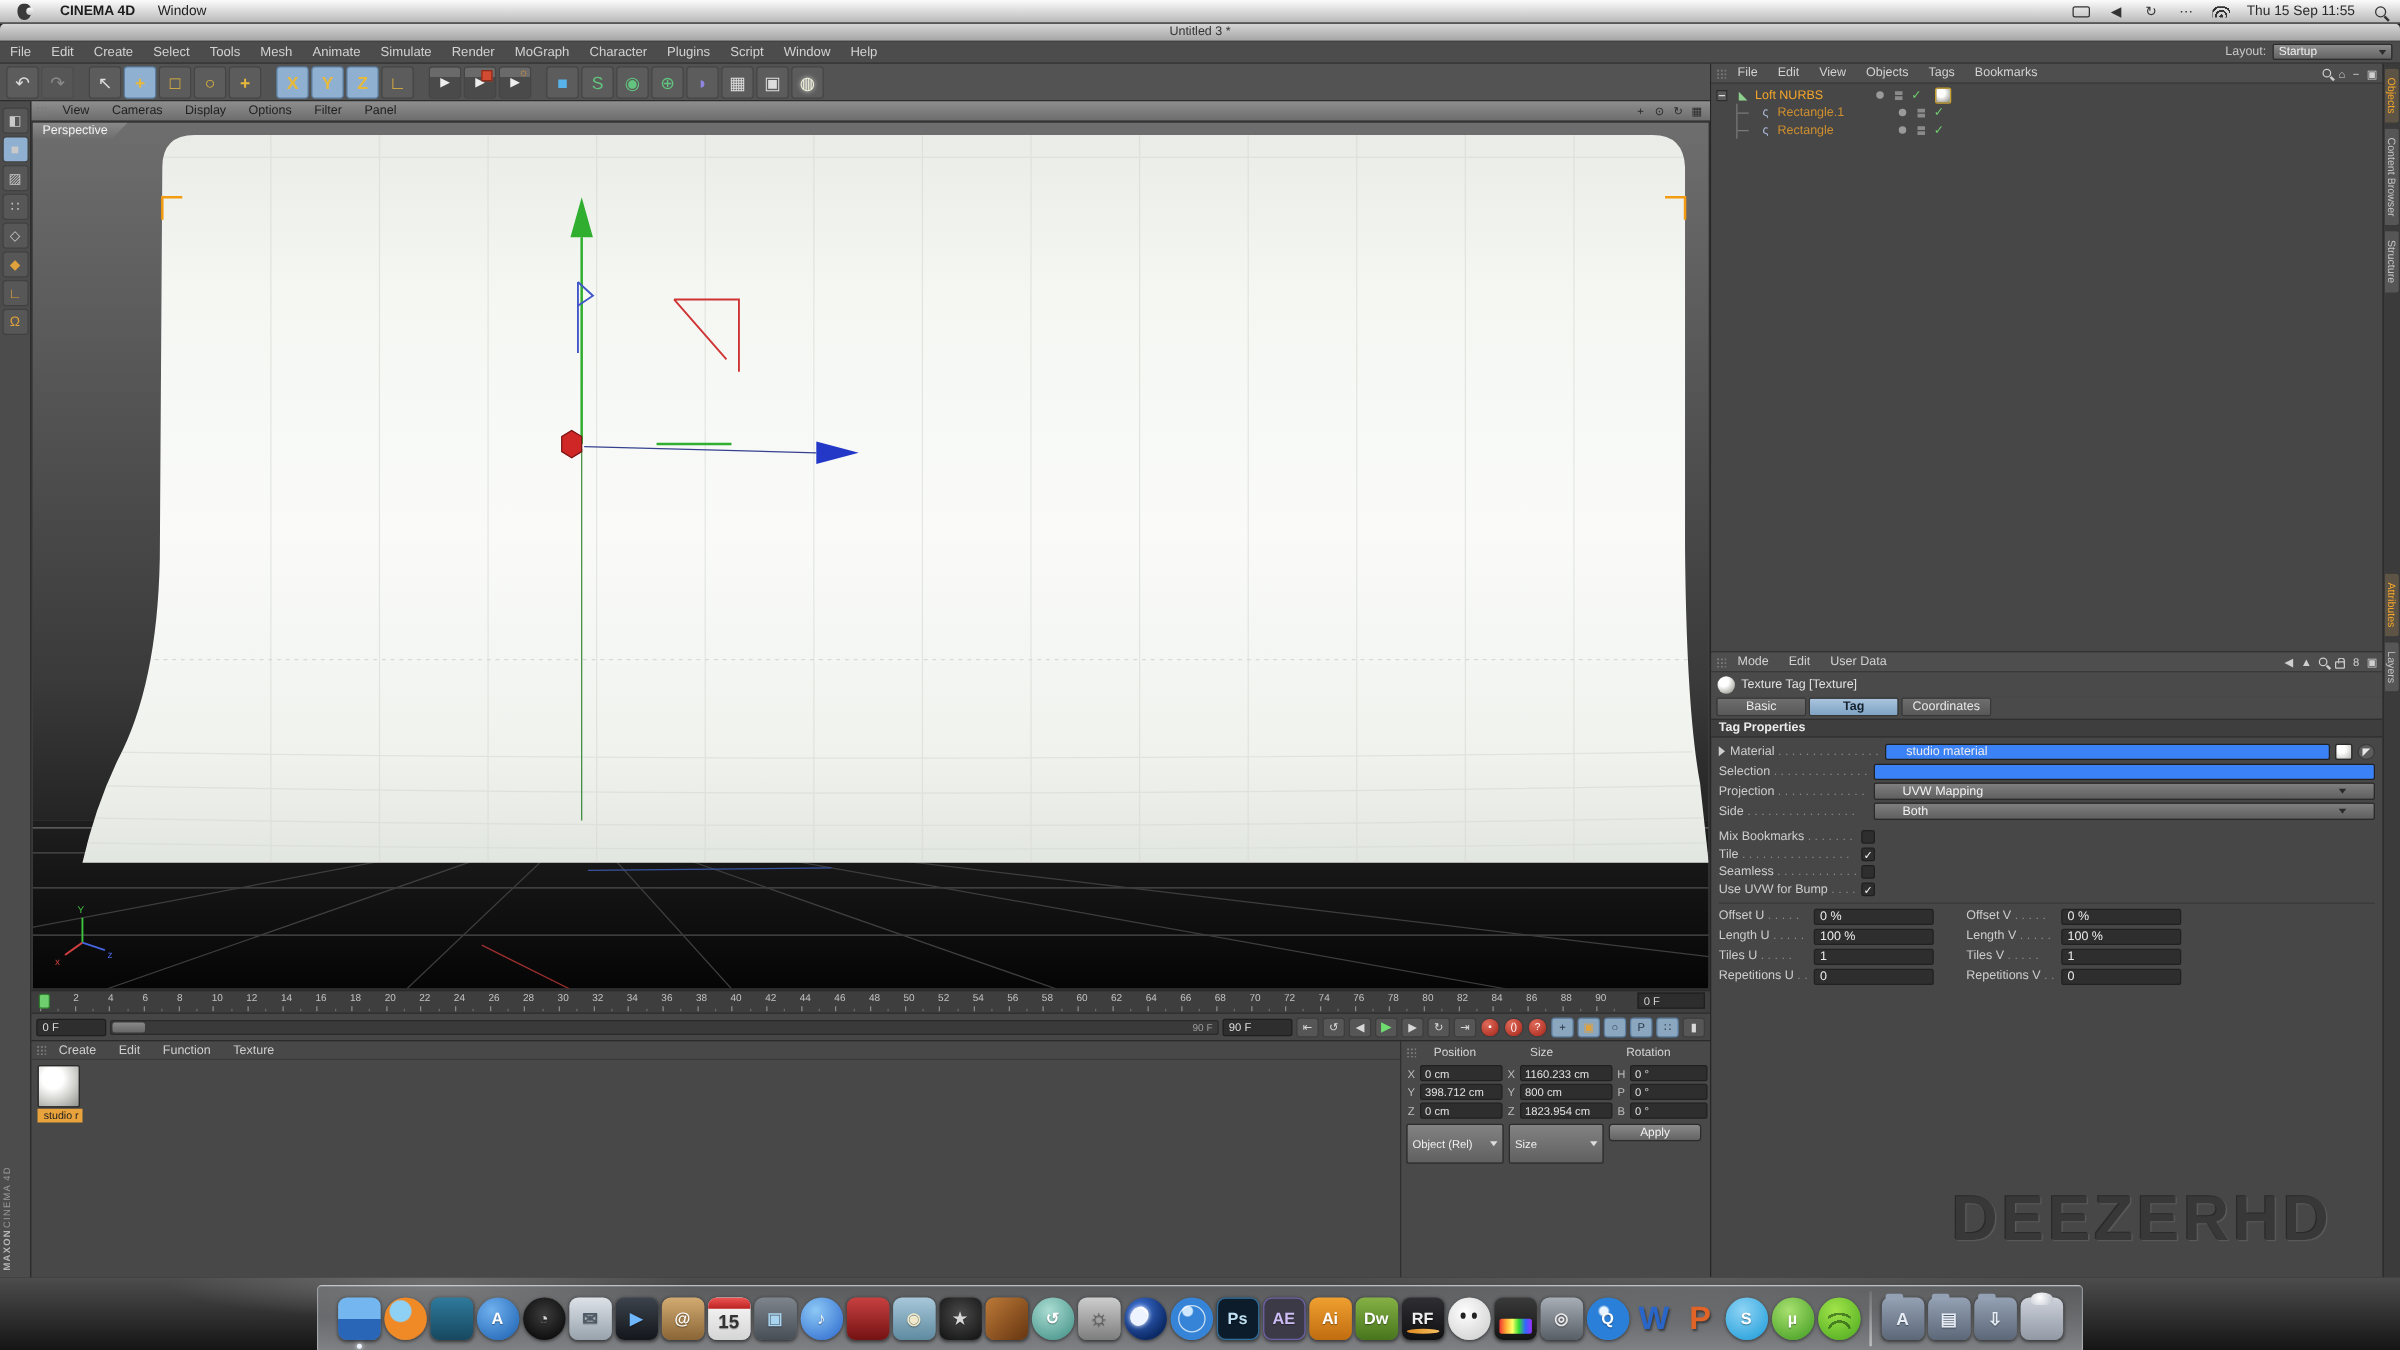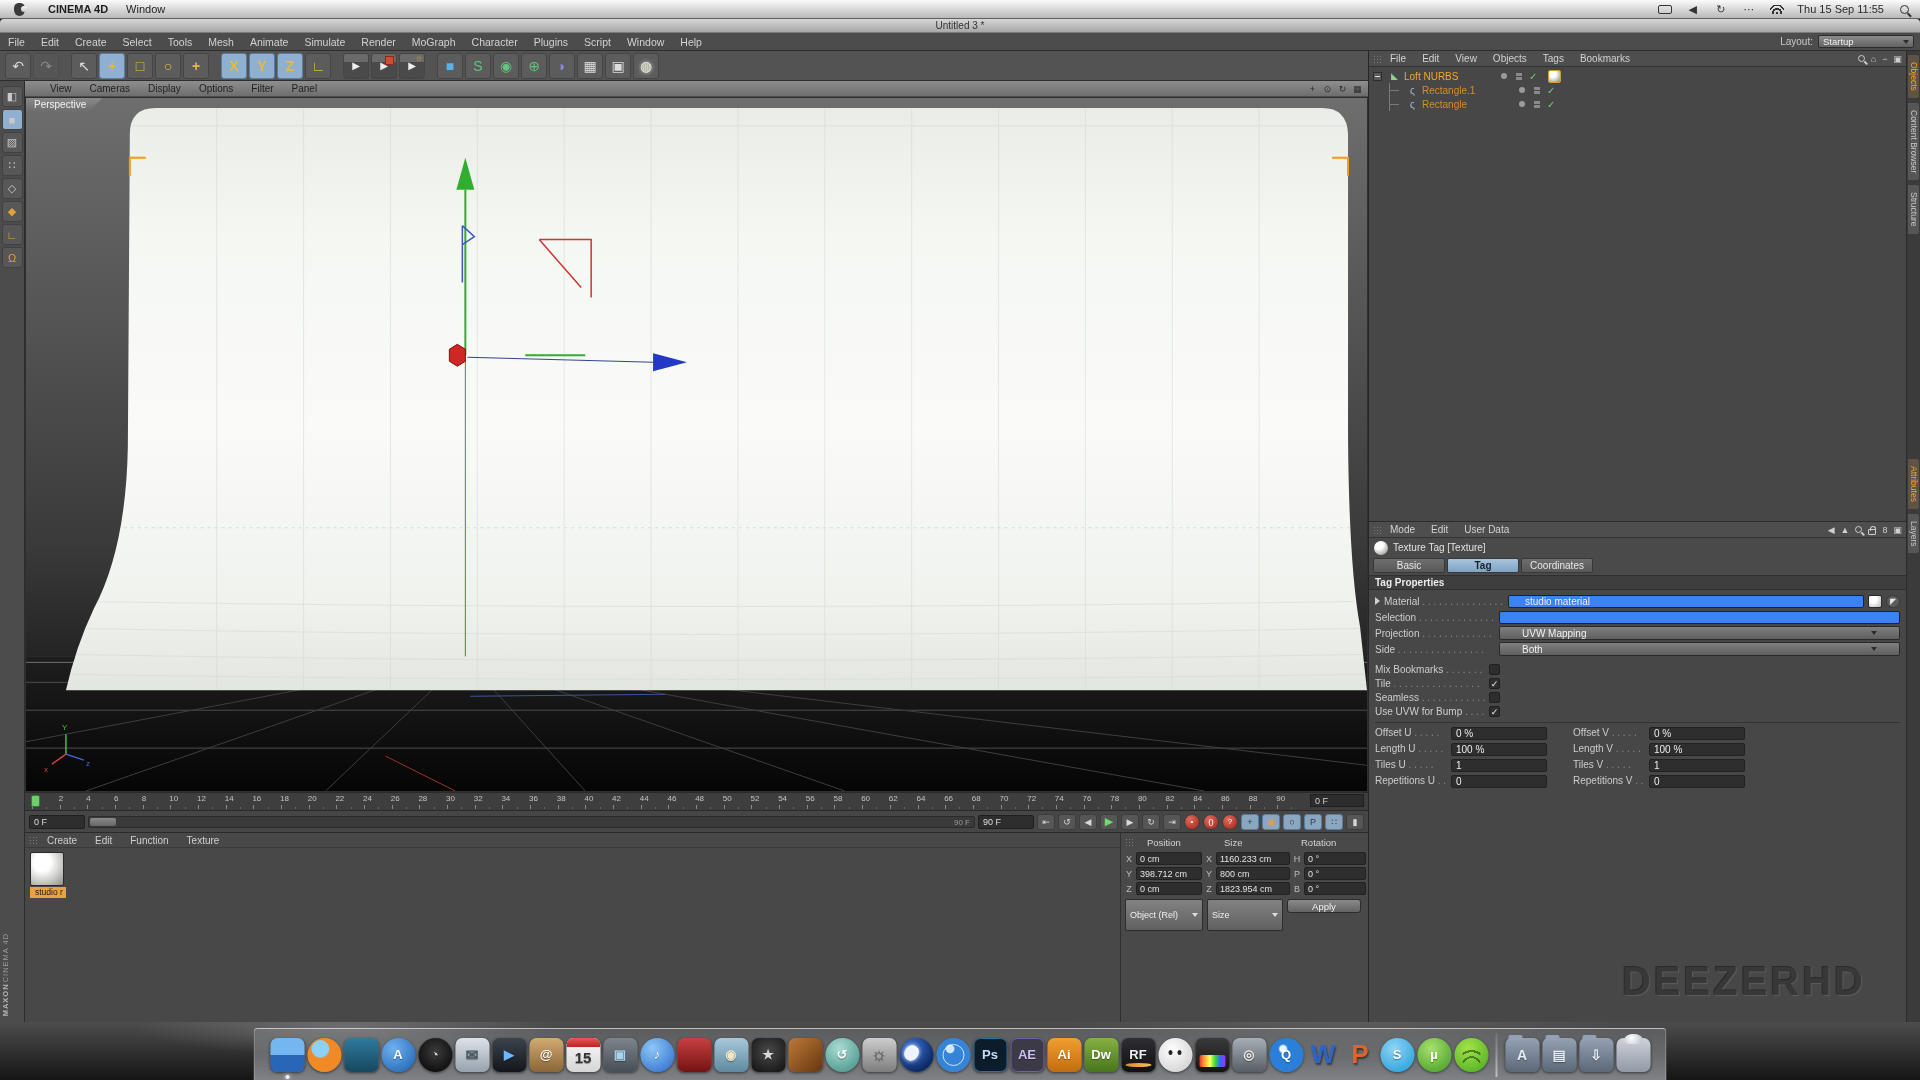--- a/index.html
+++ b/index.html
@@ -172,21 +172,21 @@
   .uvlbl::after{content:" . . . . . ";color:#8b8b8b}
   .uvfield{width:96px;height:13px;background:#2e2e2e;border:1px solid #212121;border-radius:2px;color:#ececec;padding:0 10px 0 4px;line-height:12px;position:relative}
   .uvgap{width:18px}
 
   
   .side-strip{position:absolute;right:0;top:0;bottom:0;width:14px;background:#3b3b3b;border-left:1px solid #2a2a2a;display:flex;flex-direction:column;align-items:center}
   .vtab{writing-mode:vertical-rl;font-size:8.5px;color:#c6c6c6;background:#565656;border:1px solid #3a3a3a;border-left:none;border-radius:0 3px 3px 0;padding:7px 0;margin-top:3px;width:12px;text-align:center}
   .vtab.active{color:#f5a62a;background:#5d5446}
   .vspacer{flex:1}
 
-  .watermark{position:absolute;right:40px;bottom:18px;font-size:40px;font-weight:800;letter-spacing:3px;color:#383838;text-shadow:-1px -1px 0 #2a2a2a,1px 1px 1px #5d5d5d;user-select:none}
+  .watermark{position:absolute;right:40px;bottom:18px;font-size:51px;font-weight:800;letter-spacing:3px;color:#383838;text-shadow:-1px -1px 0 #2a2a2a,1px 1px 1px #5d5d5d;user-select:none}
 
   
   .desktop{height:58px;position:relative;background:linear-gradient(#4d4d4d,#151515);overflow:visible}
   .desktop::before{content:"";position:absolute;inset:0;background:radial-gradient(ellipse 300px 40px at 18% 10%,rgba(220,220,220,.25),transparent 70%),radial-gradient(ellipse 400px 50px at 70% 0%,rgba(190,190,190,.15),transparent 70%)}
   .dock{position:absolute;left:50%;transform:translateX(-50%);bottom:0;height:52px;display:flex;align-items:center;padding:0 14px;background:linear-gradient(rgba(190,195,205,.18),rgba(235,238,245,.5));border:1px solid rgba(255,255,255,.35);border-bottom:none;border-radius:4px 4px 0 0}
   .dk{width:34px;height:34px;border-radius:7px;margin:0 1.5px;position:relative;display:flex;align-items:center;justify-content:center;box-shadow:0 1px 3px rgba(0,0,0,.55)}
   .dk .dk-g{font-size:13px;font-weight:bold;color:#fff;text-shadow:0 1px 1px rgba(0,0,0,.4)}
   .dk.running::after{content:"";position:absolute;bottom:-7px;left:50%;margin-left:-2px;width:4px;height:4px;border-radius:50%;background:#eef4ff;box-shadow:0 0 4px #fff}
   .dksep{width:2px;height:44px;margin:0 6px;background:linear-gradient(rgba(255,255,255,.1),rgba(255,255,255,.5))}
   .cir{border-radius:50% !important}

